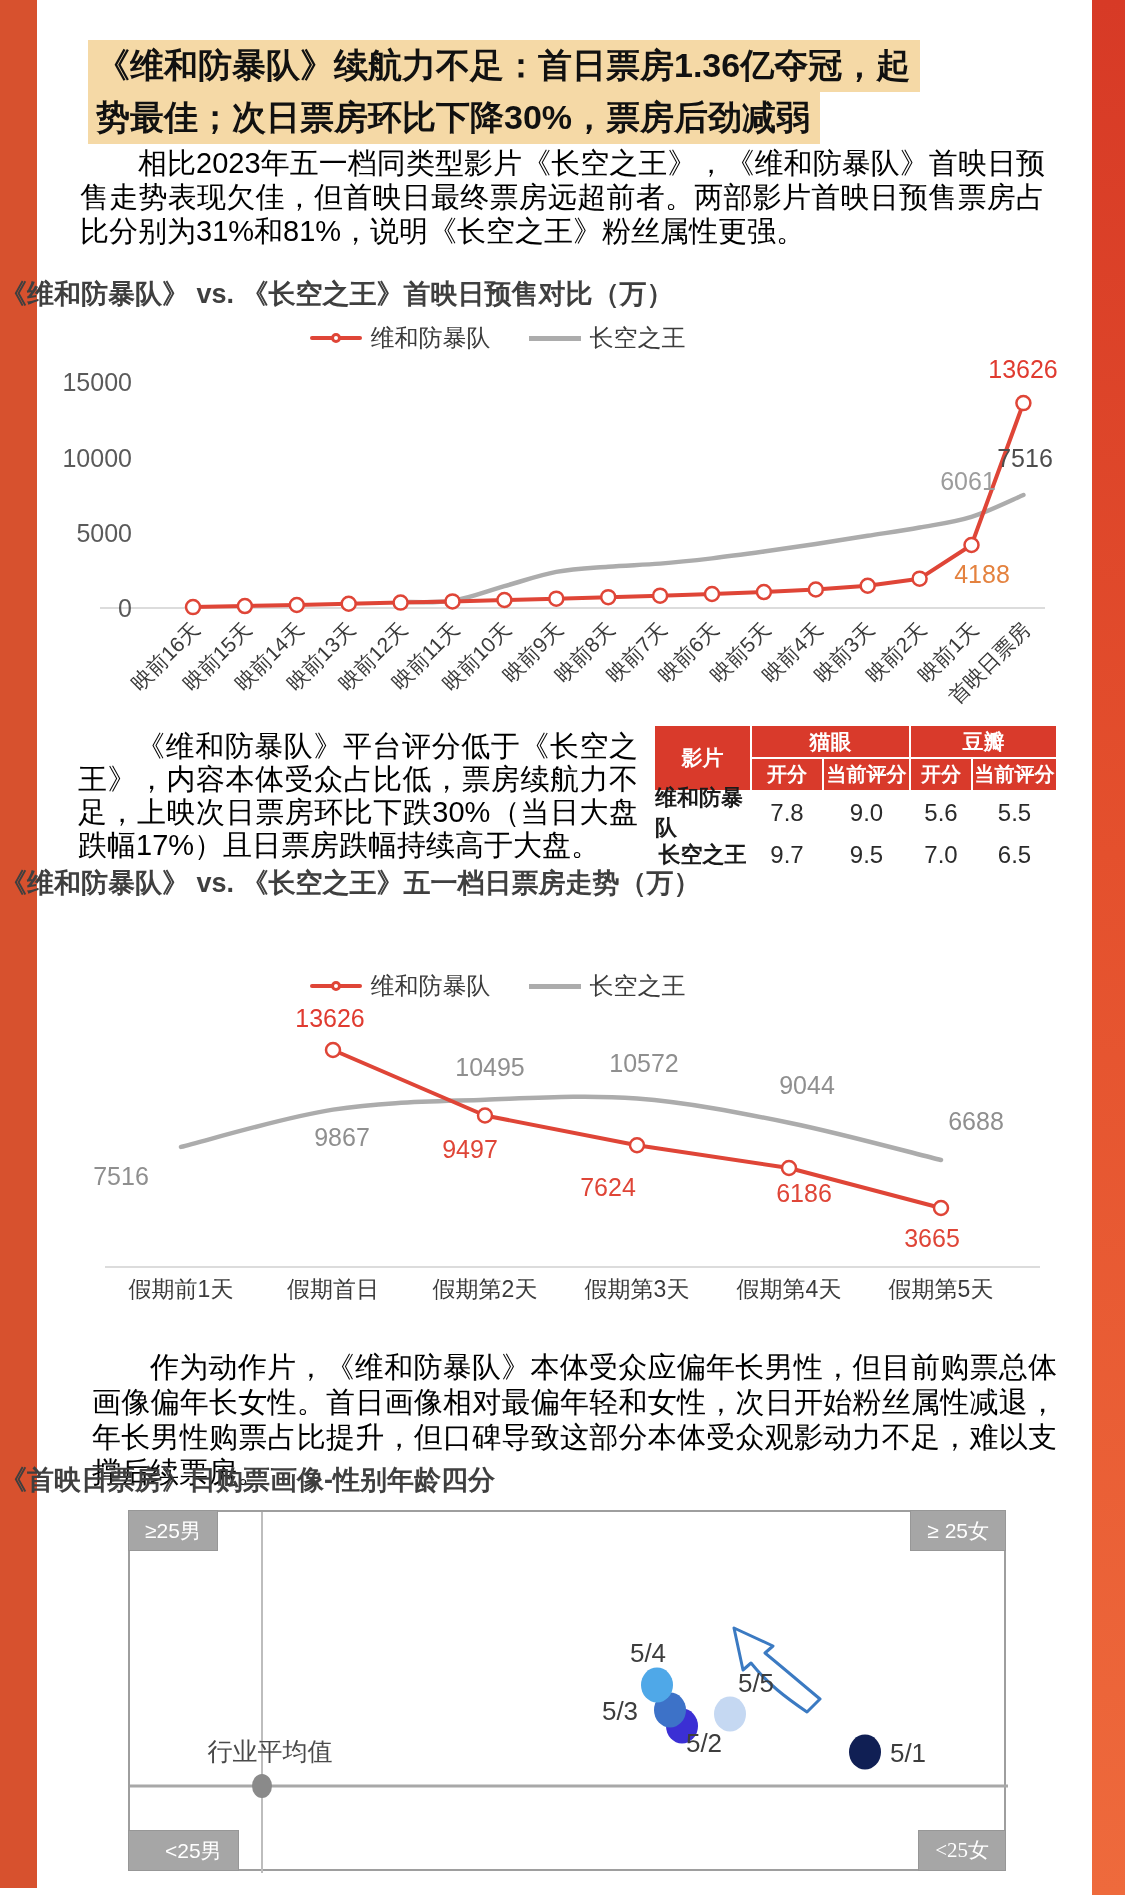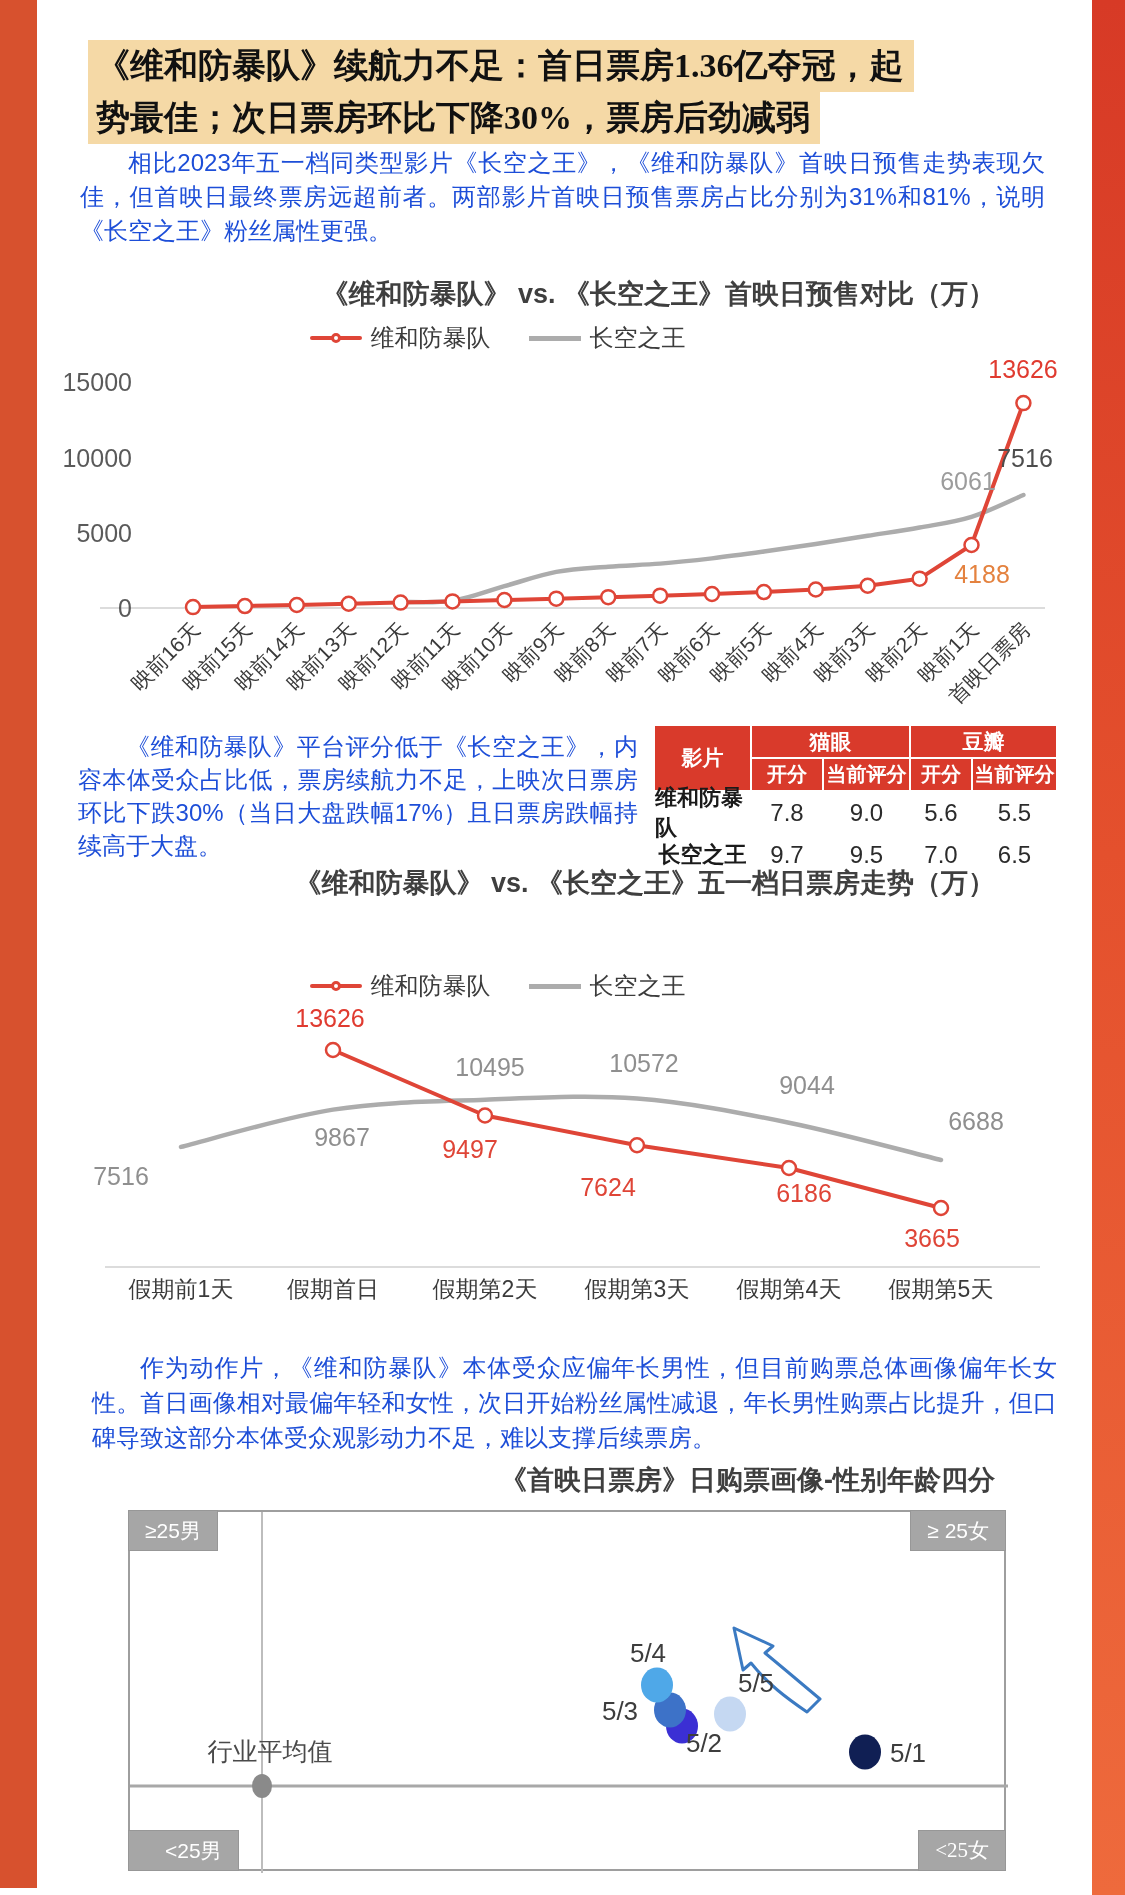--- a/index.html
+++ b/index.html
@@ -5,29 +5,29 @@
   * { margin:0; padding:0; box-sizing:border-box; }
   html,body { background:#ffffff; }
   body { font-family:"Liberation Sans","DejaVu Sans",sans-serif; }
   .page { position:relative; width:1125px; height:1895px; background:#fff; overflow:hidden; }
 
   .side-bar-left { position:absolute; left:0; top:0; width:37px; height:1888px; background:#D7512E; }
   .side-bar-right { position:absolute; left:1092px; top:0; width:33px; height:1895px;
                     background:linear-gradient(180deg,#D73A26 0%,#E4502D 45%,#EE6A3C 100%); }
 
   .main-title { position:absolute; left:88px; top:40px; width:960px; font-weight:700;
-                font-size:34px; line-height:47px; color:#111;font-family:Liberation Serif, serif; }
+                font-size:34px; line-height:47px; color:#111; }
   .hl-line { display:table; background:#F5D9A6; padding:2px 10px 3px 8px; white-space:nowrap; }
 
-  .para { position:absolute; font-size:24px; color:#1d4ed8; text-indent:2em; text-align:justify; }
+  .para { position:absolute; font-size:29px; color:#000000; text-indent:2em; text-align:justify; }
   #p1 { left:80px; top:146px;  width:965px; line-height:34px; }
   #p2 { left:78px; top:730px;  width:560px; line-height:33px; }
   #p3 { left:92px; top:1350px; width:965px; line-height:35px; }
 
-  .chart-title { position:absolute; left:0; width:1125px; text-align:right; padding-right:130px;
+  .chart-title { position:absolute; left:0; width:1125px; text-align:left; padding-right:130px;
                  font-size:27px; font-weight:700; color:#3F3F3F; }
   #c1t { top:276px; } #c2t { top:865px; } #c3t { top:1462px; }
 
   .legend { position:absolute; left:0; width:1125px; display:flex; justify-content:center;
             align-items:center; gap:38px; padding-right:130px; }
   #c1l { top:322px; } #c2l { top:970px; }
   .leg-item { display:flex; align-items:center; gap:9px; font-size:24px; color:#3c3c3c; }
   .leg-red { position:relative; width:52px; height:4px; background:#DF4537; border-radius:2px; }
   .leg-red i { position:absolute; left:50%; top:50%; transform:translate(-50%,-50%); width:10px; height:10px;
                background:#fff; border:3px solid #DF4537; border-radius:50%; display:block; }

